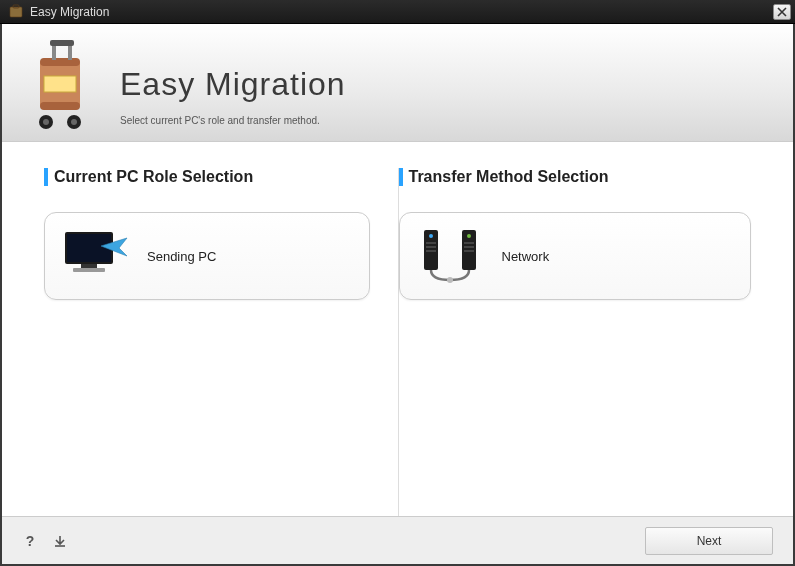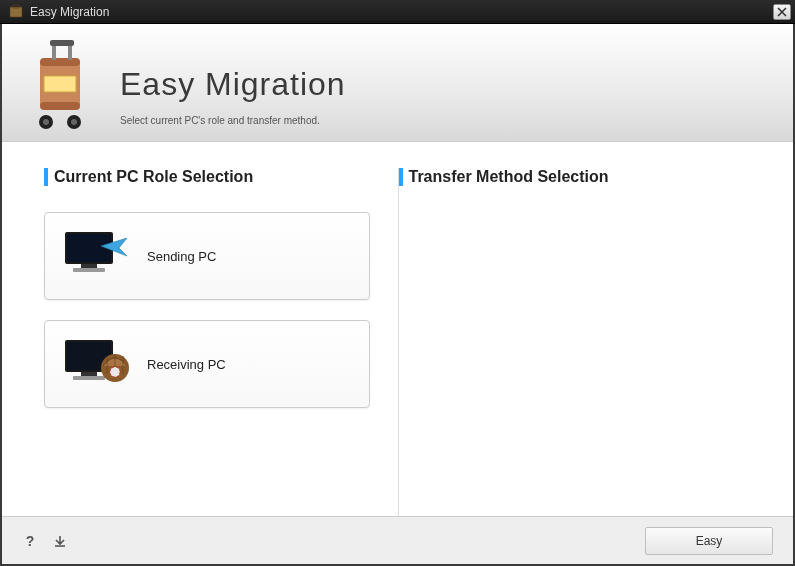--- a/index.html
+++ b/index.html
@@ -82,21 +82,21 @@
   font-weight: 600;
   color: #222;
   border-left: 4px solid #29a3ff;
   padding-left: 6px;
   margin-bottom: 26px;
 }
 .card {
   width: 100%;
   height: 88px;
   border: 1px solid #ccc;
-  border-radius: 4px;
+  border-radius: 12px;
   margin-bottom: 20px;
   display: flex;
   align-items: center;
   padding: 8px 14px;
   cursor: pointer;
   background: linear-gradient(#ffffff, #f8f8f8);
   box-shadow: 0 1px 2px rgba(0,0,0,0.06);
 }
 .card .ic {
   width: 76px;
@@ -188,54 +188,56 @@
             <rect x="6" y="4" width="48" height="32" rx="2" fill="#1a1a1a"></rect>
             <rect x="8" y="6" width="44" height="28" fill="#0a1226"></rect>
             <rect x="22" y="36" width="16" height="4" fill="#333"></rect>
             <rect x="14" y="40" width="32" height="4" rx="1" fill="#999"></rect>
             <path d="M42 18 L68 10 L60 20 L68 28 Z" fill="#3ca5e0" stroke="#2a80b0" stroke-width="0.6"></path>
           </svg>
         </div>
         <div class="label">Sending PC</div>
       </div>
 
+    </div>
+
+    <div class="col right">
+      <div class="section-title">Transfer Method Selection</div>
+
+
       <div class="card">
         <div class="ic">
-          <svg viewBox="0 0 76 56" width="76" height="56">
-            <rect x="6" y="4" width="48" height="32" rx="2" fill="#1a1a1a"></rect>
-            <rect x="8" y="6" width="44" height="28" fill="#0d1420"></rect>
-            <rect x="22" y="36" width="16" height="4" fill="#333"></rect>
-            <rect x="14" y="40" width="32" height="4" rx="1" fill="#999"></rect>
-            <ellipse cx="56" cy="32" rx="14" ry="14" fill="#8a5a2b"></ellipse>
-            <path d="M44 30 Q56 14 68 30" fill="#a87444" stroke="#5a3c1a" stroke-width="0.8"></path>
-            <line x1="48" y1="20" x2="48" y2="38" stroke="#5a3c1a" stroke-width="0.6"></line>
-            <line x1="56" y1="18" x2="56" y2="40" stroke="#5a3c1a" stroke-width="0.6"></line>
-            <line x1="64" y1="20" x2="64" y2="38" stroke="#5a3c1a" stroke-width="0.6"></line>
-            <circle cx="56" cy="36" r="5" fill="#e8e8e8" stroke="#c22" stroke-width="0.8" stroke-dasharray="2 2"></circle>
+          <svg viewBox="0 0 76 64" width="76" height="64">
+            <rect x="10" y="6" width="14" height="40" rx="2" fill="#1f1f1f"></rect>
+            <circle cx="17" cy="12" r="2" fill="#3fa9f5"></circle>
+            <rect x="12" y="18" width="10" height="2" fill="#444"></rect>
+            <rect x="12" y="22" width="10" height="2" fill="#444"></rect>
+            <rect x="12" y="26" width="10" height="2" fill="#444"></rect>
+            <rect x="48" y="6" width="14" height="40" rx="2" fill="#1f1f1f"></rect>
+            <circle cx="55" cy="12" r="2" fill="#6fb83f"></circle>
+            <rect x="50" y="18" width="10" height="2" fill="#444"></rect>
+            <rect x="50" y="22" width="10" height="2" fill="#444"></rect>
+            <rect x="50" y="26" width="10" height="2" fill="#444"></rect>
+            <path d="M17 46 Q17 56 36 56 Q55 56 55 46" fill="none" stroke="#777" stroke-width="2.5"></path>
+            <circle cx="36" cy="56" r="3" fill="#bbb"></circle>
           </svg>
         </div>
-        <div class="label">Receiving PC</div>
+        <div class="label">Network</div>
       </div>
-    </div>
-
-    <div class="col right">
-      <div class="section-title">Transfer Method Selection</div>
-
-
     </div>
 
   </div>
 
   <div class="footer">
     <div class="left-tools">
       <div class="tool">?</div>
       <div class="tool">
         <svg viewBox="0 0 14 14" width="14" height="14">
           <path d="M7 2 L7 9 M3 6 L7 10 L11 6" fill="none" stroke="#555" stroke-width="1.6"></path>
           <line x1="2" y1="12" x2="12" y2="12" stroke="#555" stroke-width="1.6"></line>
         </svg>
       </div>
     </div>
     <div class="spacer"></div>
-    <button class="next-btn">Easy</button>
+    <button class="next-btn">Next</button>
   </div>
 
 </div>
 
 </body></html>

